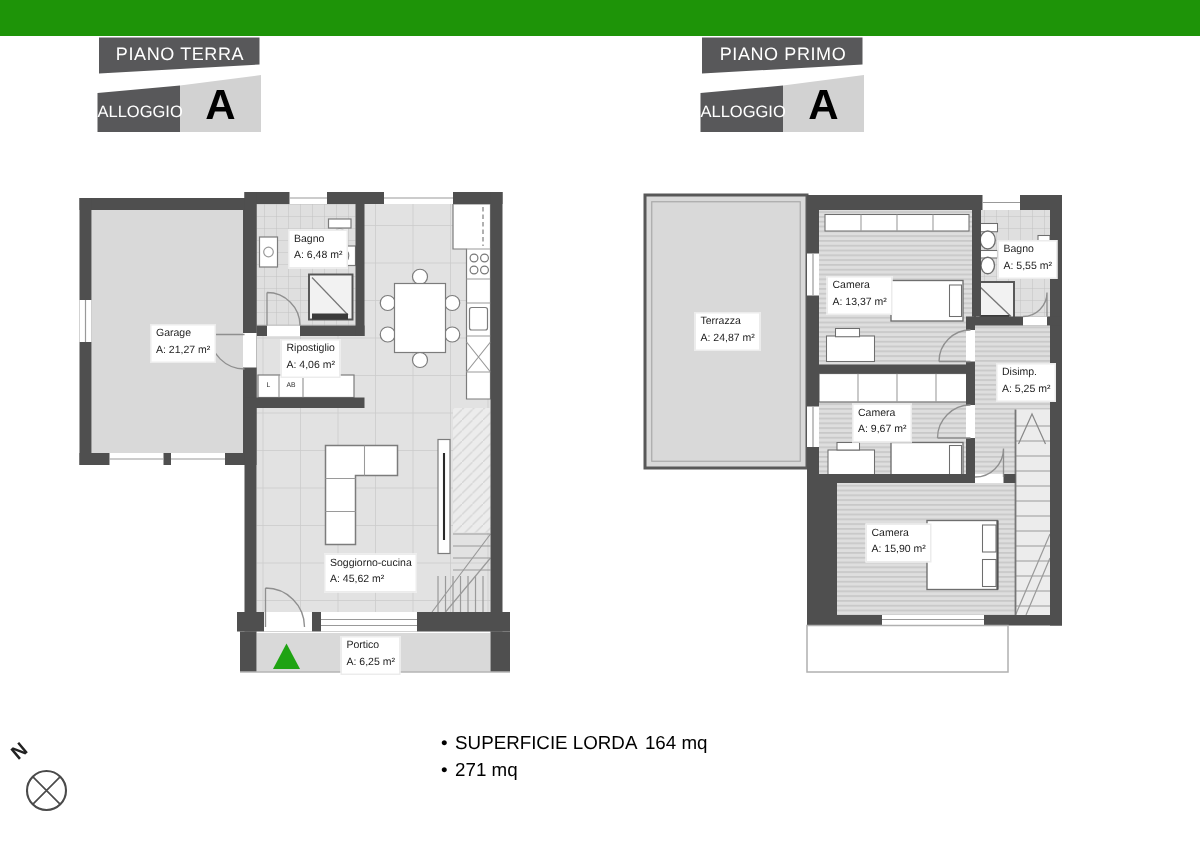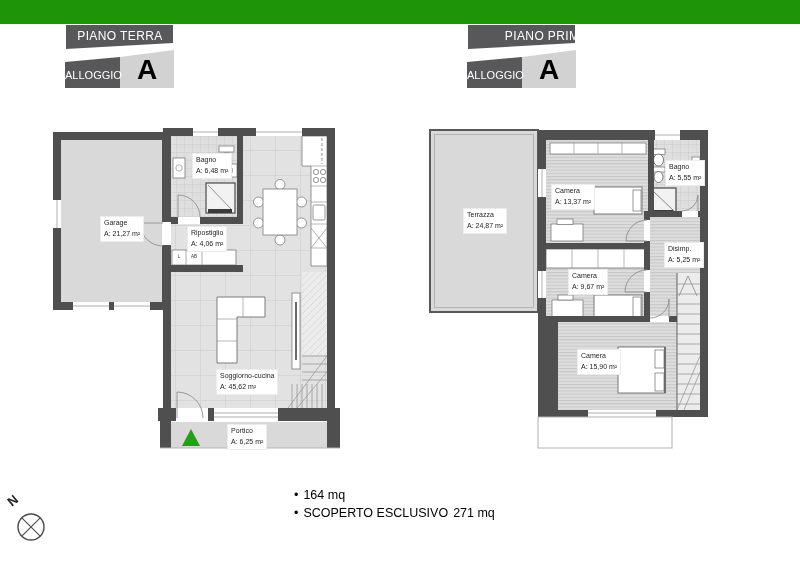--- a/index.html
+++ b/index.html
@@ -7,21 +7,21 @@
     width:800px;height:563px;position:relative;overflow:hidden;
     background:#ffffff;
     font-family:"Liberation Sans", sans-serif;
   }
   .banner{position:absolute;left:0;top:0;width:800px;height:24px;background:#1e9408;}
   svg.graphics{position:absolute;left:0;top:0;width:800px;height:563px;}
 
   .badge-text{position:absolute;text-align:center;color:#ffffff;white-space:nowrap;}
   .bt-floor{font-size:12px;letter-spacing:.4px;height:17px;line-height:17px;width:108px;}
   .bt-floor.l{left:66px;top:28px;}
-  .bt-floor.r{left:468px;top:28px;padding-left:25px;}
+  .bt-floor.r{left:468px;top:28px;}
   .bt-unit{font-size:11px;width:55px;height:24px;line-height:24px;}
   .bt-unit.l{left:65px;top:63px;}
   .bt-unit.r{left:467px;top:63px;}
   .bt-letter{font-size:28px;font-weight:700;color:#000;width:54px;height:34px;line-height:34px;}
   .bt-letter.l{left:120px;top:53px;}
   .bt-letter.r{left:522px;top:53px;}
 
   .room-label{
     position:absolute;background:#ffffff;border:1px solid #ececec;
     padding:1px 3px;font-size:7px;line-height:1.55;color:#1c1c1c;
@@ -326,22 +326,22 @@
   <span>A: 9,67 m²</span>
 </div>
 <div class="room-label" style="left:577px;top:349px">
   <span>Camera</span>
   <span>A: 15,90 m²</span>
 </div>
 
 <div class="summary">
   <div class="summary-line">
     <span>•</span>
+    <span>SUPERFICIE LORDA</span>
     <span class="value">164 mq</span>
   </div>
   <div class="summary-line">
     <span>•</span>
-    <span>SCOPERTO ESCLUSIVO</span>
     <span class="value">271 mq</span>
   </div>
 </div>
 
 <div class="north-label">N</div>
 
 </body></html>

